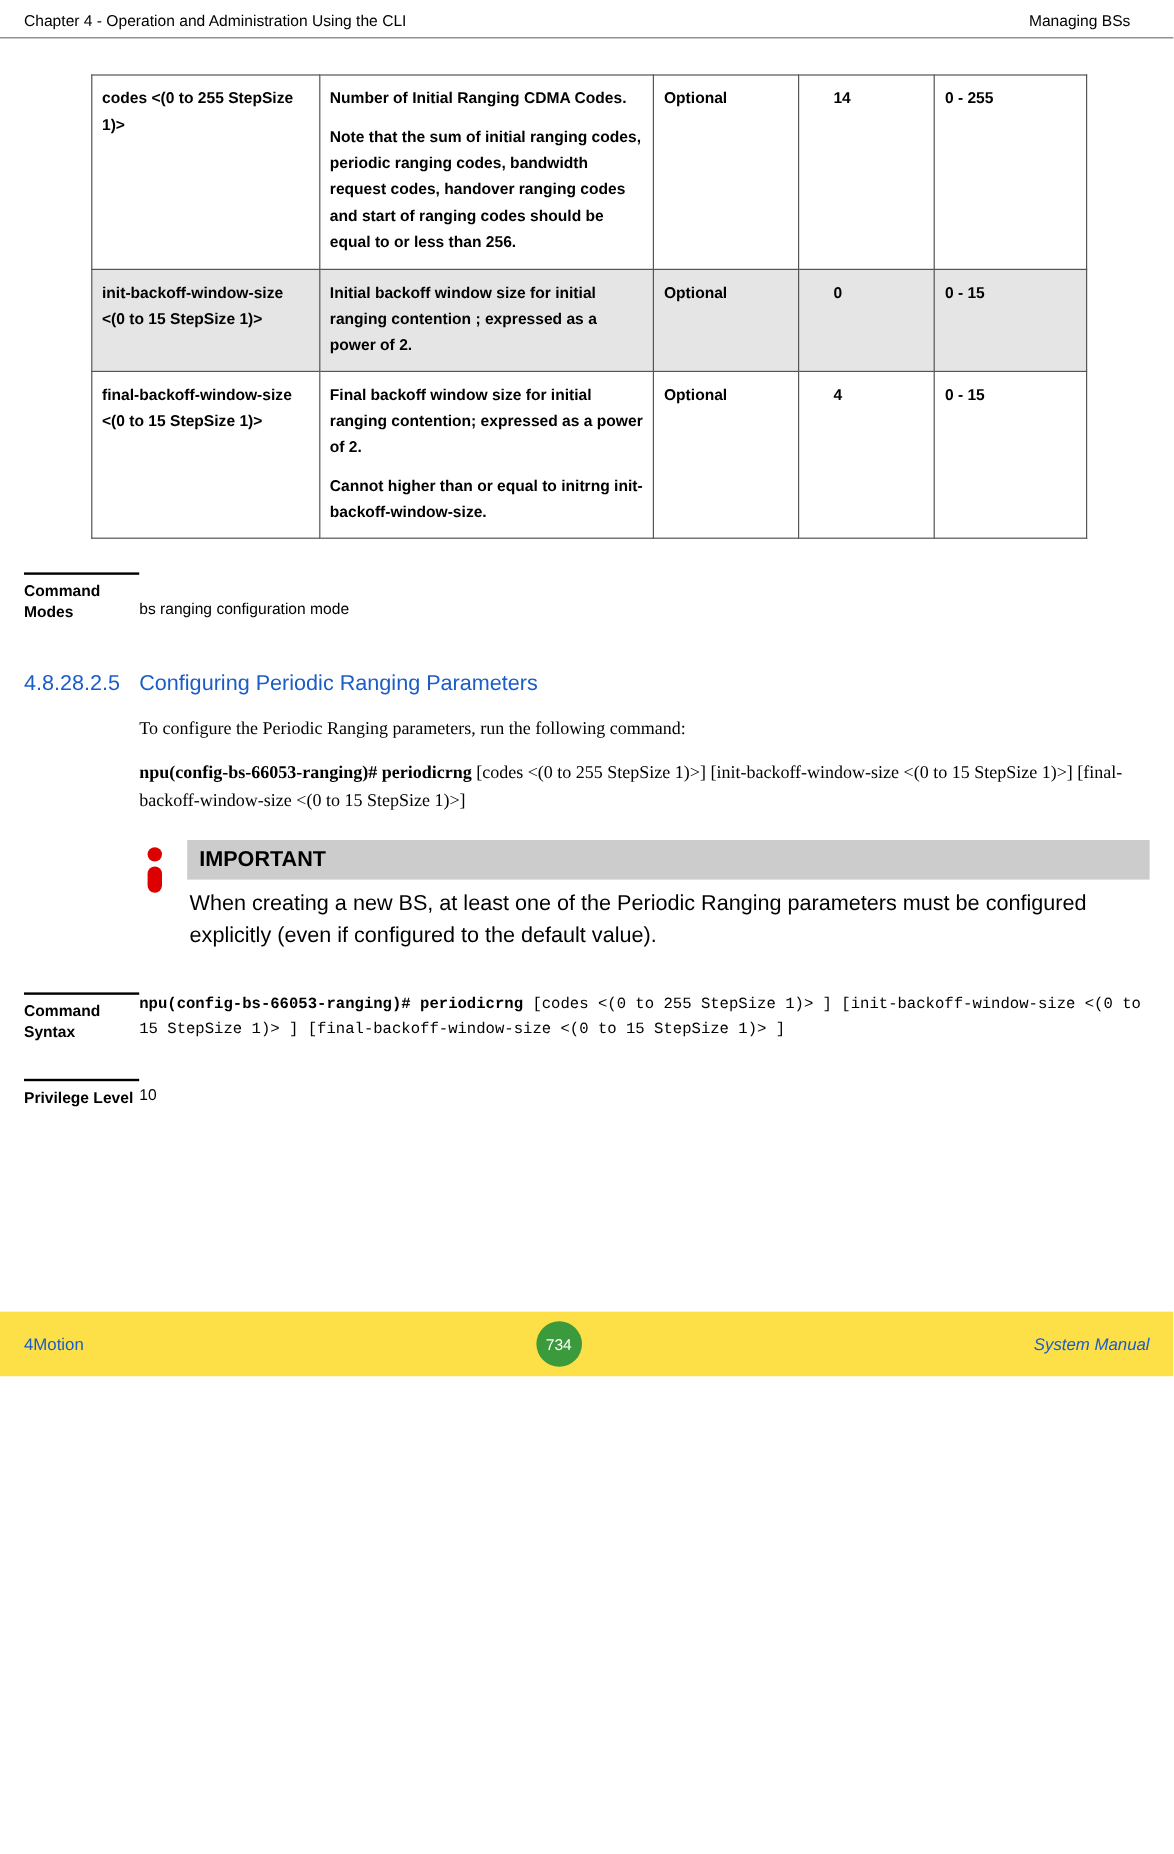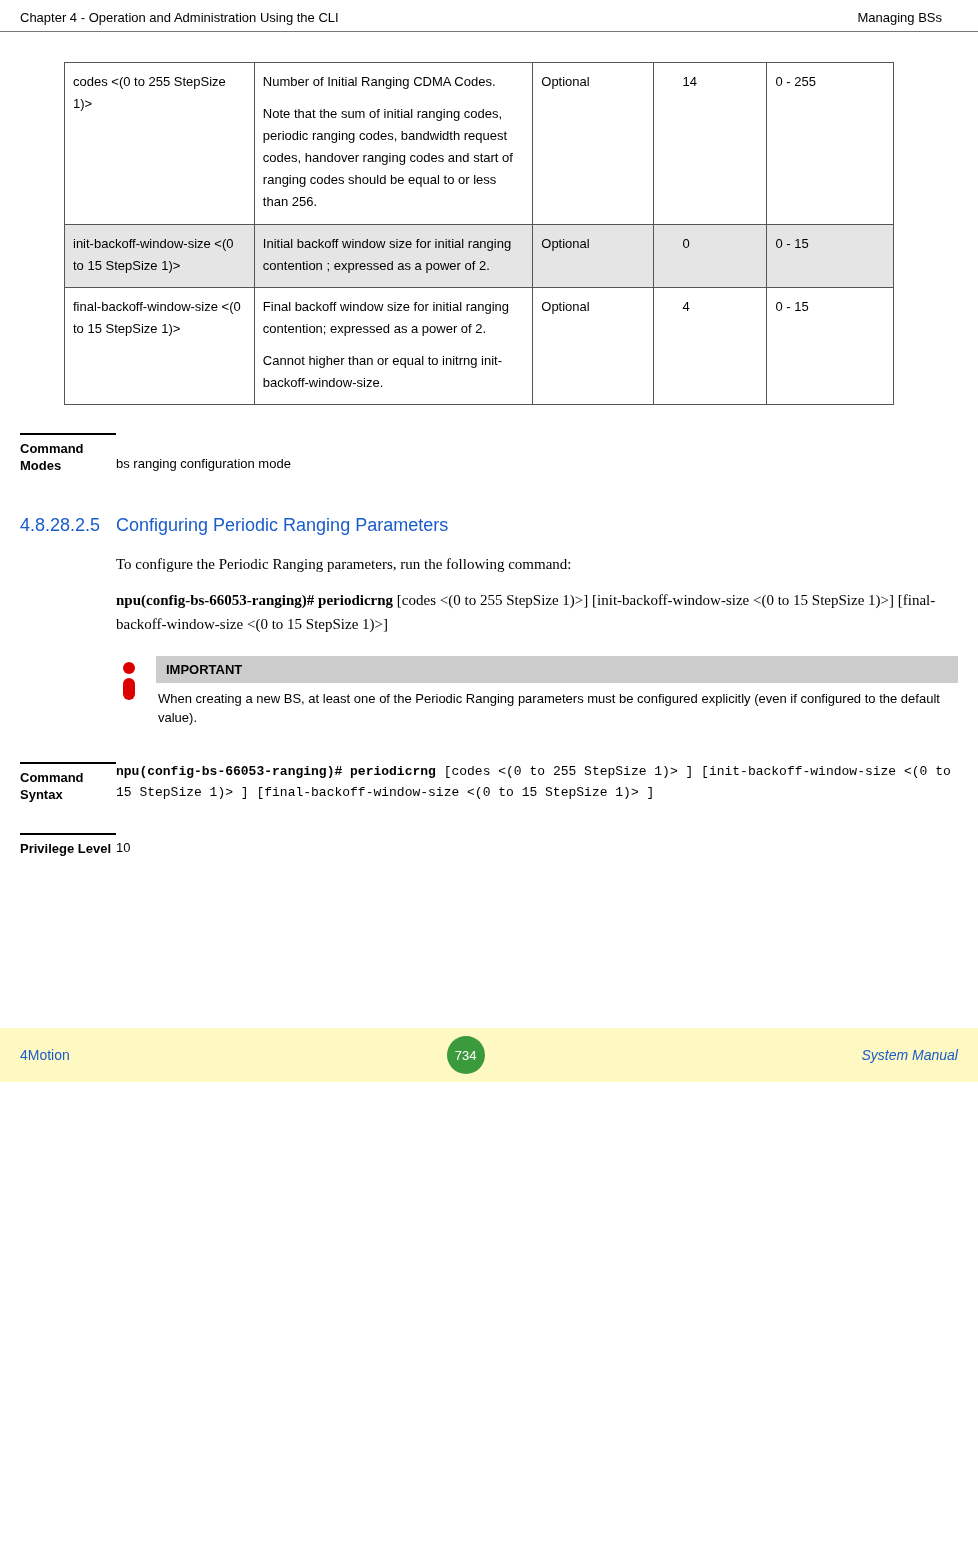--- a/index.html
+++ b/index.html
@@ -17,24 +17,25 @@
     justify-content: space-between;
     padding: 10px 36px 6px 20px;
     border-bottom: 1px solid #777;
     font-size: 13px;
   }
   .page-body {
     padding: 0 20px 0 20px;
   }
   table.param-table {
     border-collapse: collapse;
-    margin-left: 44px;
+    margin-left: 56px;
     margin-top: 30px;
     width: 830px;
     font-size: 13px;
+    font-weight: bold;
   }
   table.param-table td {
     border: 1px solid #555;
     padding: 8px 8px 10px 8px;
     vertical-align: top;
     line-height: 1.7;
   }
   table.param-table tr.shaded td { background: #e5e5e5; }
   table.param-table td.c0 { width: 150px; }
   table.param-table td.c1 { width: 220px; }
@@ -104,34 +105,34 @@
   .important-icon .dot {
     width: 12px; height: 12px; border-radius: 50%; background: #d00;
     margin: 0 auto;
   }
   .important-icon .stem {
     width: 12px; height: 22px; background: #d00; border-radius: 6px;
     margin: 4px auto 0 auto;
   }
   .important-content {
     flex: 1;
-    font-size: 13px;
+    font-size: 18px;
   }
   .important-header {
     background: #ccc;
     font-weight: bold;
     padding: 6px 10px;
     margin-bottom: 6px;
   }
   .important-text {
     padding: 0 2px;
     line-height: 1.5;
   }
   .footer {
-    background: #fef9c3;
+    background: #fde047;
     padding: 8px 20px;
     display: flex;
     align-items: center;
     justify-content: space-between;
     margin-top: 170px;
   }
   .footer .brand { color: #1a5cc8; font-size: 14px; }
   .footer .pagenum {
     background: #3b9a3b;
     color: #fff;

